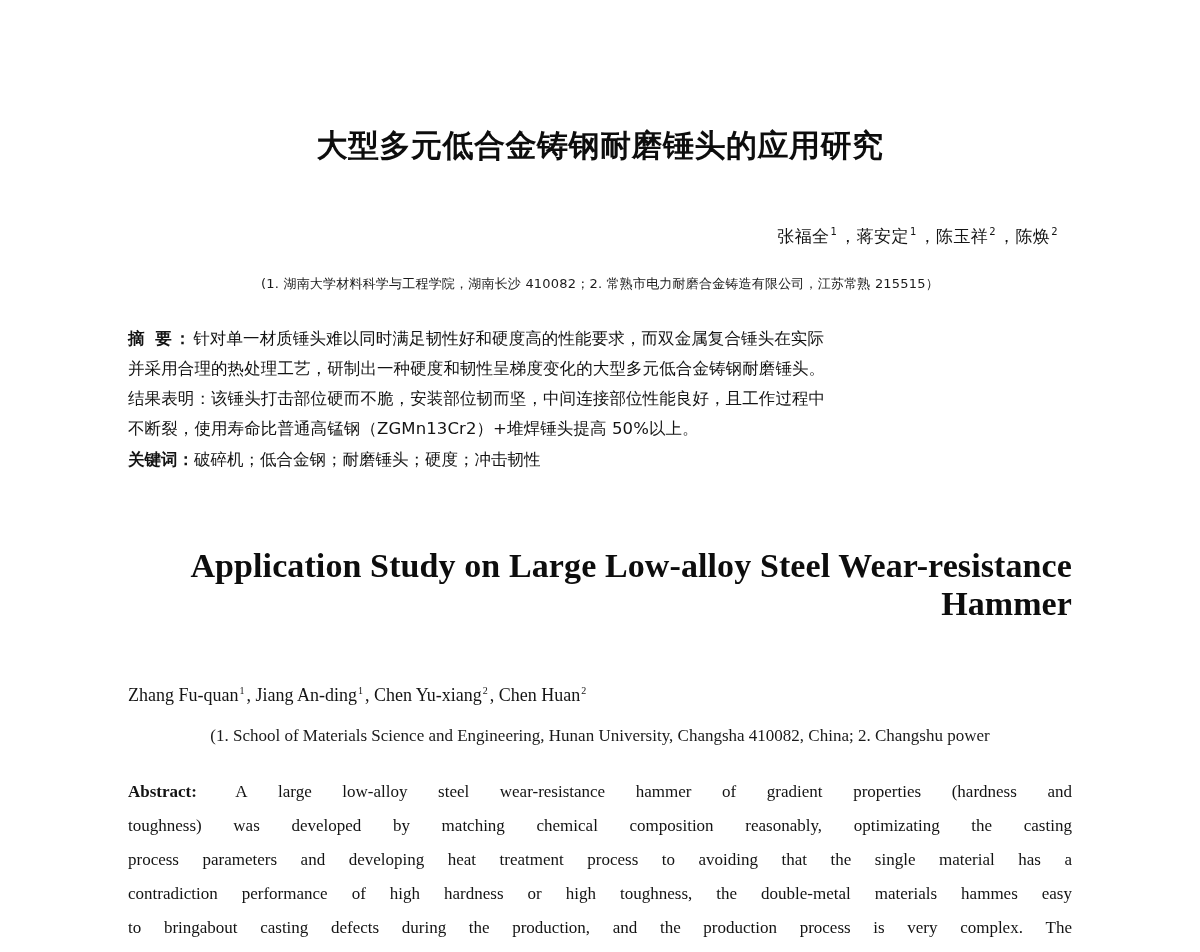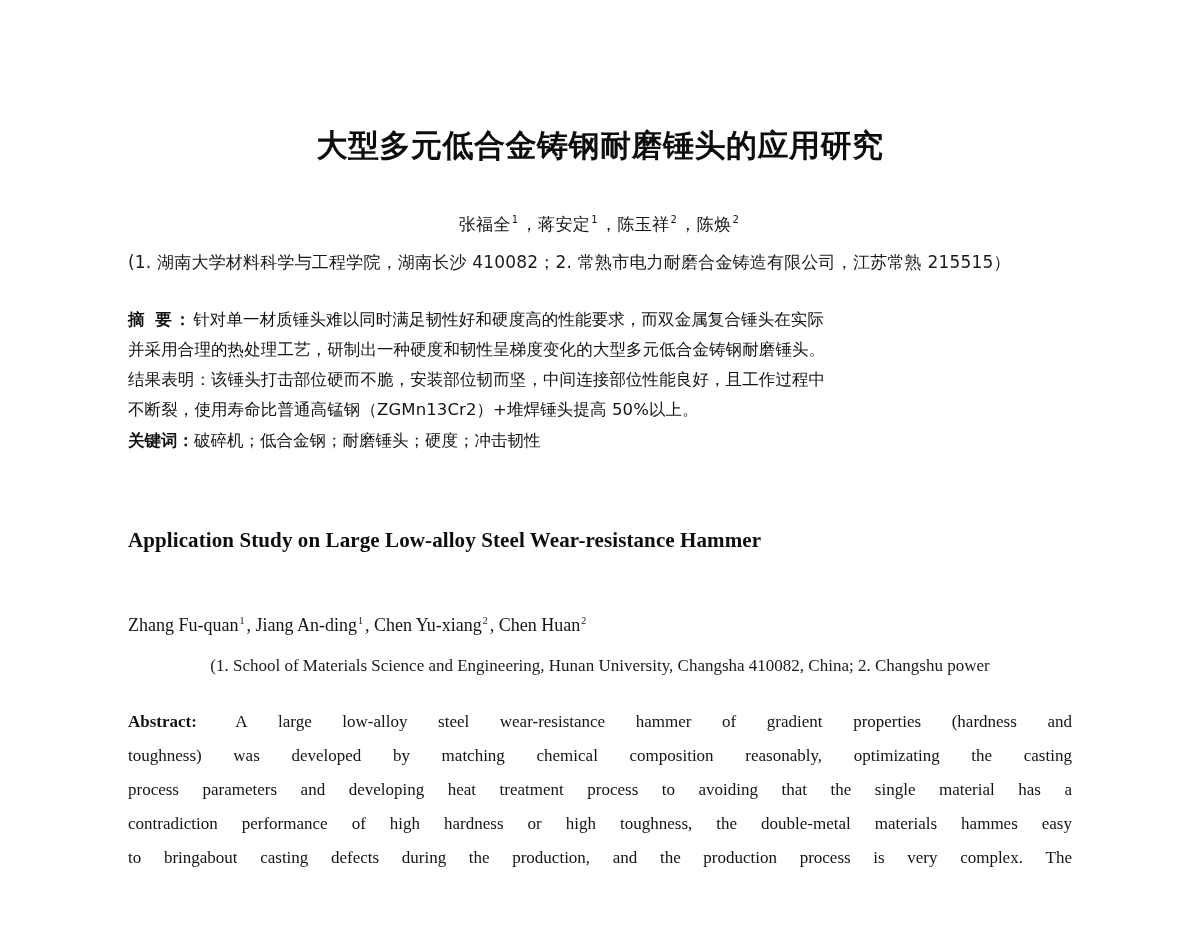--- a/index.html
+++ b/index.html
@@ -32,44 +32,44 @@
     font-family: "DejaVu Sans", "Liberation Sans", sans-serif;
     font-size: 31px;
     font-weight: 700;
     letter-spacing: 0.5px;
     color: #0d0d0d;
     line-height: 1.25;
   }
 
   
   .cn-authors {
-    margin: 0;
+    margin: 12px;
     padding-top: 48px;
-    text-align: center;
+    text-align: right;
     font-family: "DejaVu Sans", "Liberation Sans", sans-serif;
     font-size: 17px;
     color: #141414;
     letter-spacing: 0.4px;
   }
   .cn-authors sup,
   .en-authors sup {
     font-size: 10px;
     vertical-align: super;
     line-height: 0;
     padding-left: 1px;
     padding-right: 2px;
   }
 
   
   .cn-affil {
     margin: 0;
     padding-top: 15px;
-    text-align: left;
-    font-family: "DejaVu Sans", "Liberation Sans", sans-serif;
-    font-size: 17px;
+    text-align: center;
+    font-family: "DejaVu Sans", "Liberation Sans", sans-serif;
+    font-size: 13px;
     color: #1a1a1a;
     letter-spacing: 0.2px;
   }
 
   
   .cn-abstract {
     padding-top: 31px;
     font-family: "DejaVu Sans", "Liberation Sans", sans-serif;
     font-size: 16.5px;
     line-height: 30px;
@@ -92,23 +92,23 @@
     white-space: nowrap;
   }
   .cn-keywords .lbl {
     font-weight: 700;
   }
 
   
   .en-title {
     margin: 0;
     padding-top: 72px;
-    text-align: left;
-    font-family: "Liberation Serif", "DejaVu Serif", serif;
-    font-size: 21px;
+    text-align: right;
+    font-family: "Liberation Serif", "DejaVu Serif", serif;
+    font-size: 34px;
     font-weight: 700;
     color: #0d0d0d;
     letter-spacing: 0.1px;
   }
 
   
   .en-authors {
     margin: 0;
     padding-top: 62px;
     text-align: left;

